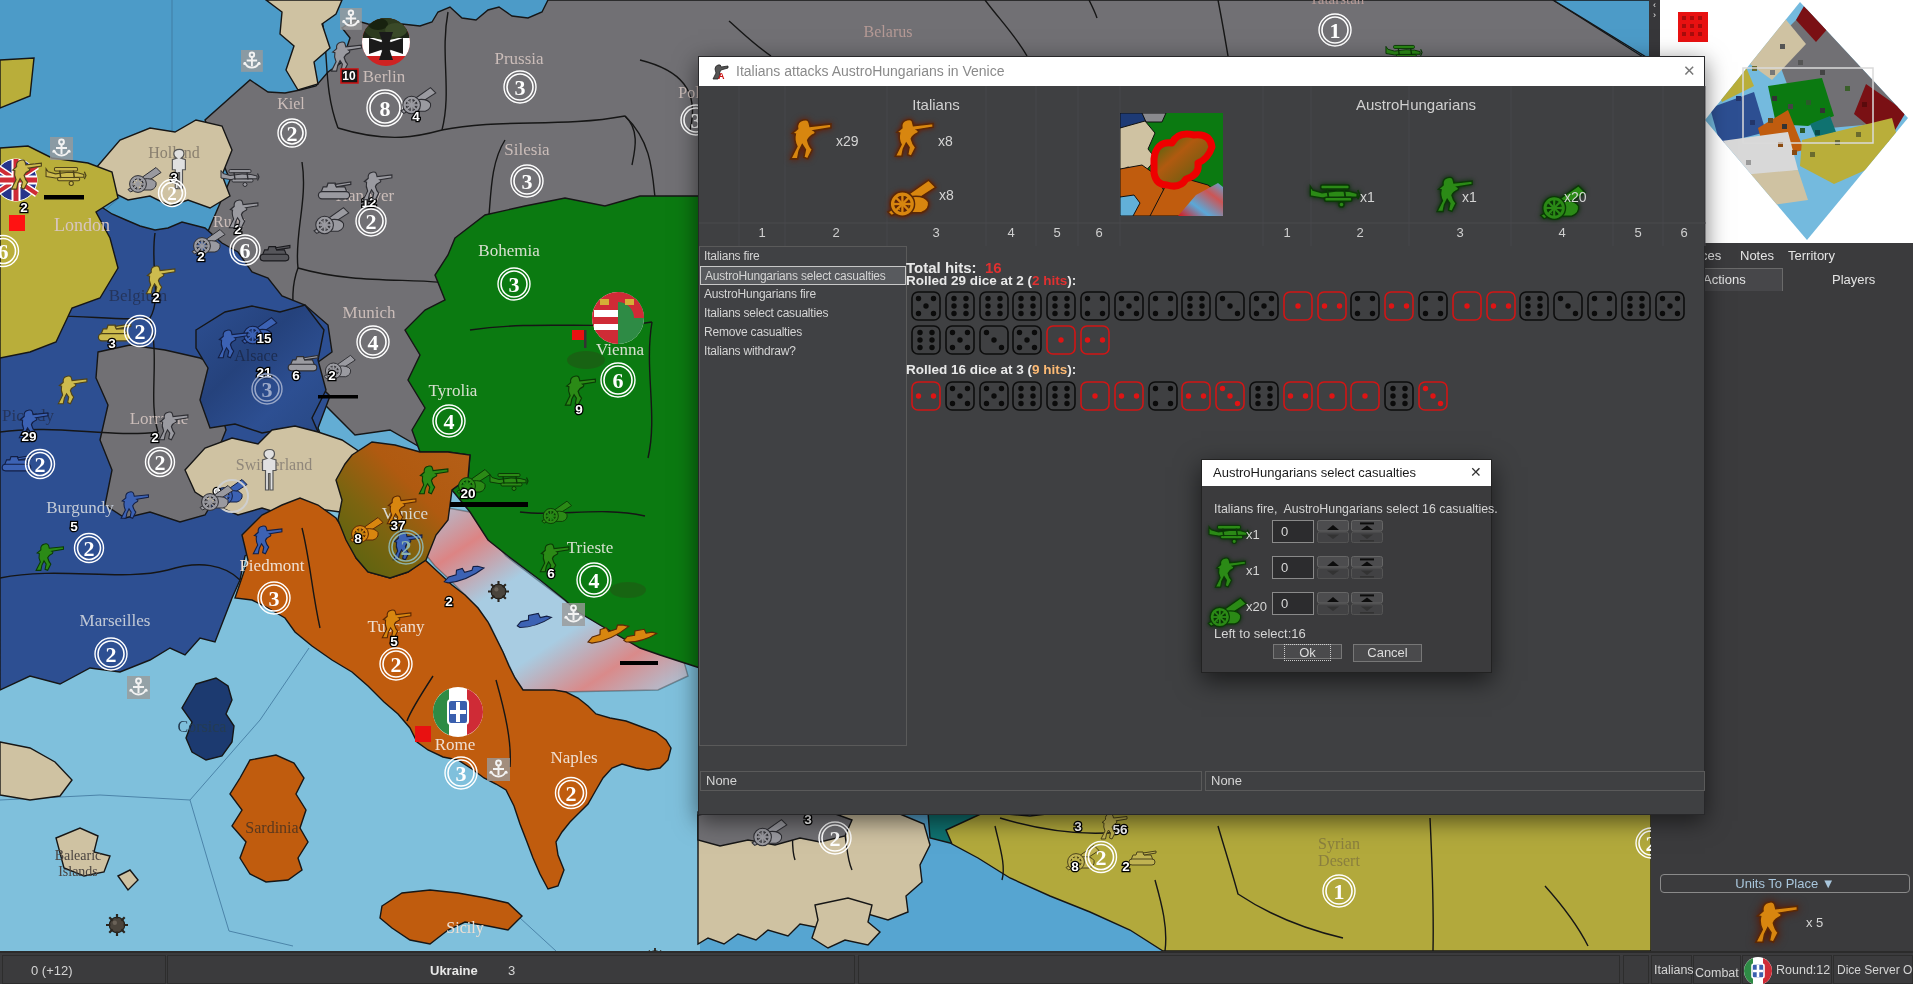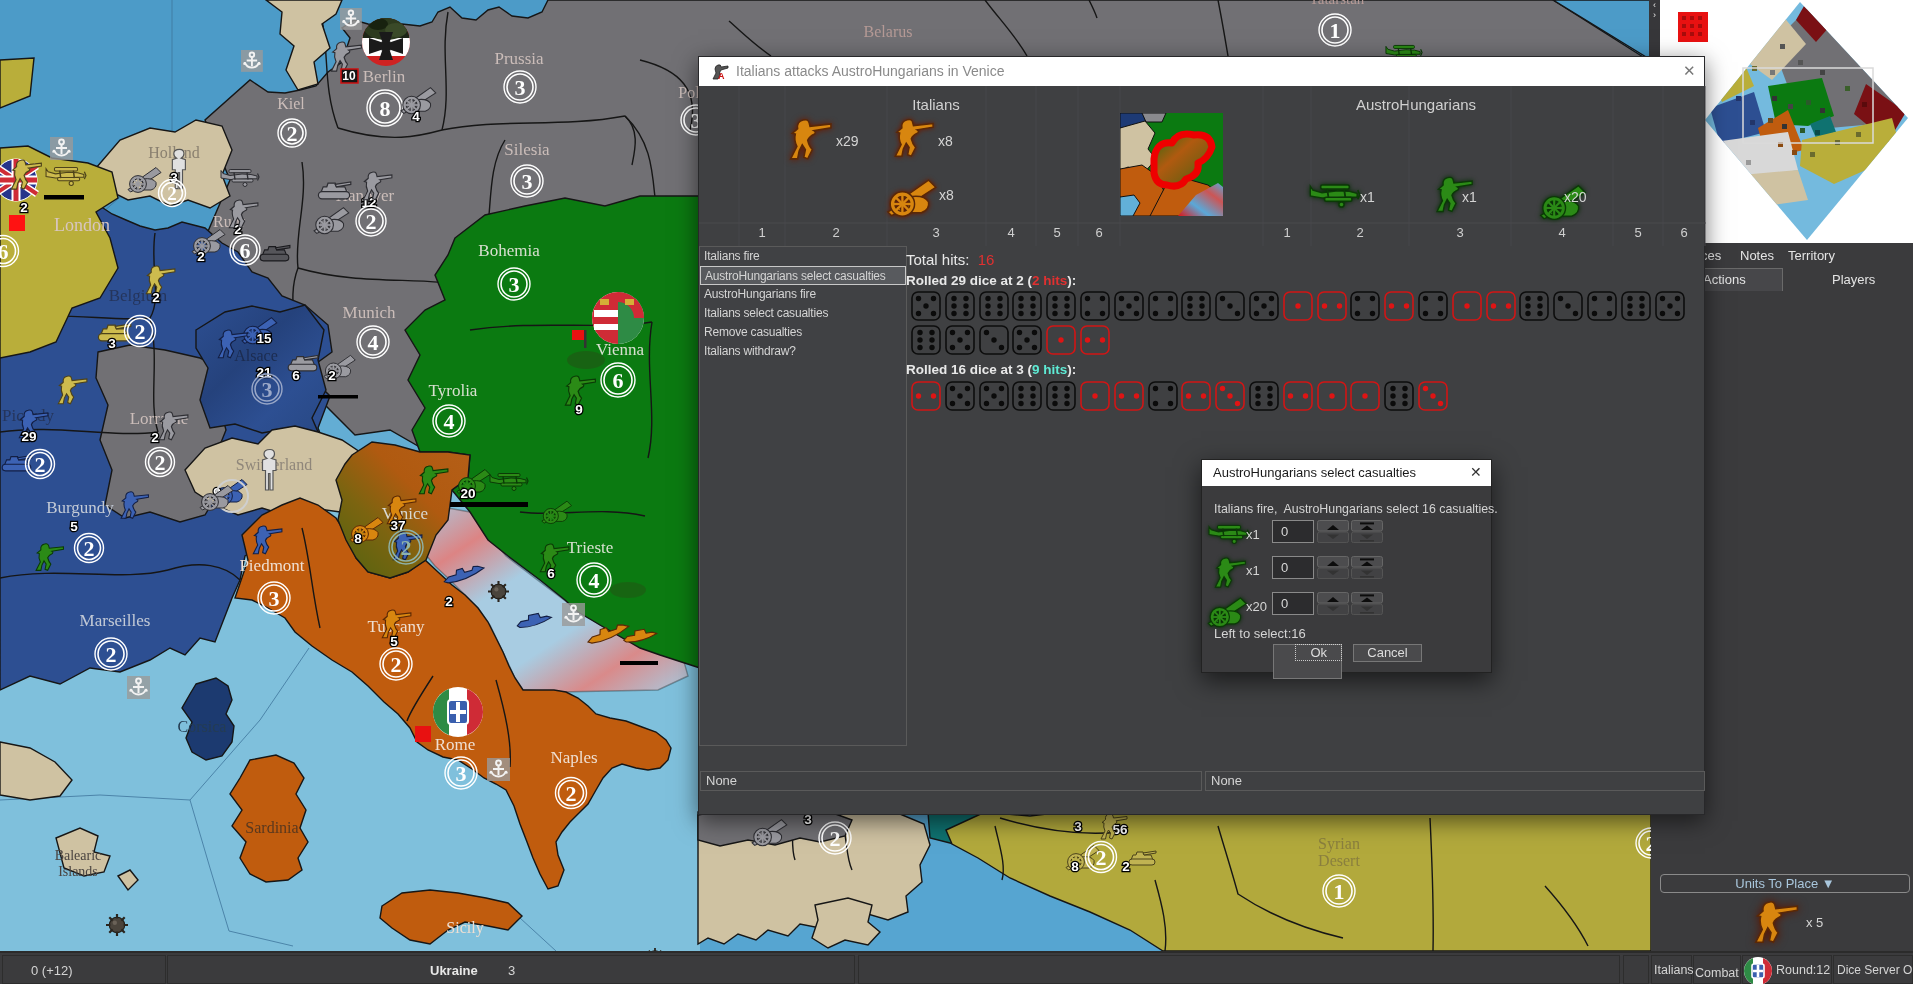--- a/index.html
+++ b/index.html
@@ -750,21 +750,21 @@
 <path d="M34,46 Q36,28 52,30 Q58,18 74,22 Q90,20 92,34 Q88,46 78,50 Q80,62 66,66 Q60,76 47,72 Q36,72 34,60 Z" fill="url(#thven)" stroke="#ee0000" stroke-width="7" stroke-linejoin="round"></path>
 </svg>
     <div class="abs" style="left:0;top:189px;width:208px;height:500px;border:1px solid #5a5a5a;background:#404144;color:#d4d4d4;font-size:12px">
       <div style="height:19px;line-height:18px;padding-left:4px;letter-spacing:-0.2px;white-space:nowrap;overflow:hidden">Italians fire</div>
       <div style="height:19px;line-height:18px;padding-left:4px;letter-spacing:-0.2px;background:#585a5e;border:1px solid #c8c8c8;white-space:nowrap;overflow:hidden">AustroHungarians select casualties</div>
       <div style="height:19px;line-height:18px;padding-left:4px;letter-spacing:-0.2px;white-space:nowrap;overflow:hidden">AustroHungarians fire</div>
       <div style="height:19px;line-height:18px;padding-left:4px;letter-spacing:-0.2px;white-space:nowrap;overflow:hidden">Italians select casualties</div>
       <div style="height:19px;line-height:18px;padding-left:4px;letter-spacing:-0.2px;white-space:nowrap;overflow:hidden">Remove casualties</div>
       <div style="height:19px;line-height:18px;padding-left:4px;letter-spacing:-0.2px;white-space:nowrap;overflow:hidden">Italians withdraw?</div>
     </div>
-    <div class="abs" style="left:207px;top:194px;color:#e8e8e8;font-size:15px;font-weight:normal">Total hits:&nbsp; <span style="color:#e03030">16</span></div>
+    <div class="abs" style="left:207px;top:202px;color:#e8e8e8;font-size:15px;font-weight:bold">Total hits:&nbsp; <span style="color:#e03030">16</span></div>
     <div class="abs" style="left:207px;top:216px;color:#e8e8e8;font-size:13.5px;font-weight:bold">Rolled 29 dice at 2 (<span style="color:#e03030">2 hits</span>):</div>
     <div style="position:absolute;left:212.0px;top:234px;width:30px;height:30px"><svg width="30" height="30" style="display:inline-block">
         <rect x="1" y="1" width="28" height="28" rx="6" fill="#3f4042" stroke="#0d0d0d" stroke-width="1.6"></rect>
         <circle cx="7.5" cy="7.5" r="2.7" fill="#0b0b0b"></circle>
         <circle cx="22.5" cy="7.5" r="2.7" fill="#0b0b0b"></circle>
         <circle cx="15" cy="15" r="2.7" fill="#0b0b0b"></circle>
         <circle cx="7.5" cy="22.5" r="2.7" fill="#0b0b0b"></circle>
         <circle cx="22.5" cy="22.5" r="2.7" fill="#0b0b0b"></circle>
       </svg></div>
     <div style="position:absolute;left:245.8px;top:234px;width:30px;height:30px"><svg width="30" height="30" style="display:inline-block">
@@ -957,21 +957,21 @@
       </svg></div>
     <div style="position:absolute;left:347.2px;top:268px;width:30px;height:30px"><svg width="30" height="30" style="display:inline-block">
         <rect x="1" y="1" width="28" height="28" rx="6" fill="#3f4042" stroke="#d21515" stroke-width="1.6"></rect>
         <circle cx="15" cy="15" r="2.7" fill="#e01414"></circle>
       </svg></div>
     <div style="position:absolute;left:381.0px;top:268px;width:30px;height:30px"><svg width="30" height="30" style="display:inline-block">
         <rect x="1" y="1" width="28" height="28" rx="6" fill="#3f4042" stroke="#d21515" stroke-width="1.6"></rect>
         <circle cx="7.5" cy="15" r="2.7" fill="#e01414"></circle>
         <circle cx="22.5" cy="15" r="2.7" fill="#e01414"></circle>
       </svg></div>
-    <div class="abs" style="left:207px;top:305px;color:#e8e8e8;font-size:13.5px;font-weight:bold">Rolled 16 dice at 3 (<span style="color:#5eead4">9 hits</span>):</div>
+    <div class="abs" style="left:207px;top:305px;color:#e8e8e8;font-size:13.5px;font-weight:bold">Rolled 16 dice at 3 (<span style="color:#fdba74">9 hits</span>):</div>
     <div style="position:absolute;left:212.0px;top:324px;width:30px;height:30px"><svg width="30" height="30" style="display:inline-block">
         <rect x="1" y="1" width="28" height="28" rx="6" fill="#3f4042" stroke="#d21515" stroke-width="1.6"></rect>
         <circle cx="7.5" cy="15" r="2.7" fill="#e01414"></circle>
         <circle cx="22.5" cy="15" r="2.7" fill="#e01414"></circle>
       </svg></div>
     <div style="position:absolute;left:245.8px;top:324px;width:30px;height:30px"><svg width="30" height="30" style="display:inline-block">
         <rect x="1" y="1" width="28" height="28" rx="6" fill="#3f4042" stroke="#0d0d0d" stroke-width="1.6"></rect>
         <circle cx="7.5" cy="7.5" r="2.7" fill="#0b0b0b"></circle>
         <circle cx="22.5" cy="7.5" r="2.7" fill="#0b0b0b"></circle>
         <circle cx="15" cy="15" r="2.7" fill="#0b0b0b"></circle>
@@ -1128,14 +1128,14 @@
       <polygon points="16,5 10,10 22,10" fill="#0c0c0c"></polygon>
       <polygon points="16,19 10,14.5 22,14.5" fill="#333"></polygon>
       <rect x="34.5" y="0.5" width="31" height="10.6" rx="2" fill="#4c4c4e" stroke="#666"></rect>
       <rect x="34.5" y="12" width="31" height="10.6" rx="2" fill="#424244" stroke="#555"></rect>
       <rect x="43" y="2.4" width="14" height="2" fill="#0c0c0c"></rect>
       <polygon points="50,5.4 44,10 56,10" fill="#0c0c0c"></polygon>
       <rect x="43" y="20" width="14" height="1.6" fill="#333"></rect>
       <polygon points="50,19 44,14.5 56,14.5" fill="#333"></polygon>
     </svg>
     <span class="abs txt" style="left:12px;top:166px">Left to select:16</span>
-    <div class="abs" style="left:71px;top:184px;width:69px;height:35px;background:#4a4a4c;border:1px solid #777;color:#ddd;font-size:13px;text-align:right;line-height:16px"><span style="outline:1px dotted #ccc;padding:0 14px">Ok</span></div>
+    <div class="abs" style="left:71px;top:184px;width:69px;height:15px;background:#4a4a4c;border:1px solid #777;color:#ddd;font-size:13px;text-align:center;line-height:16px"><span style="outline:1px dotted #ccc;padding:0 14px">Ok</span></div>
     <div class="abs" style="left:151px;top:184px;width:69px;height:18px;background:#4a4a4c;border:1px solid #777;color:#ddd;font-size:13px;text-align:center;line-height:16px">Cancel</div>
   </div>
 </body></html>

